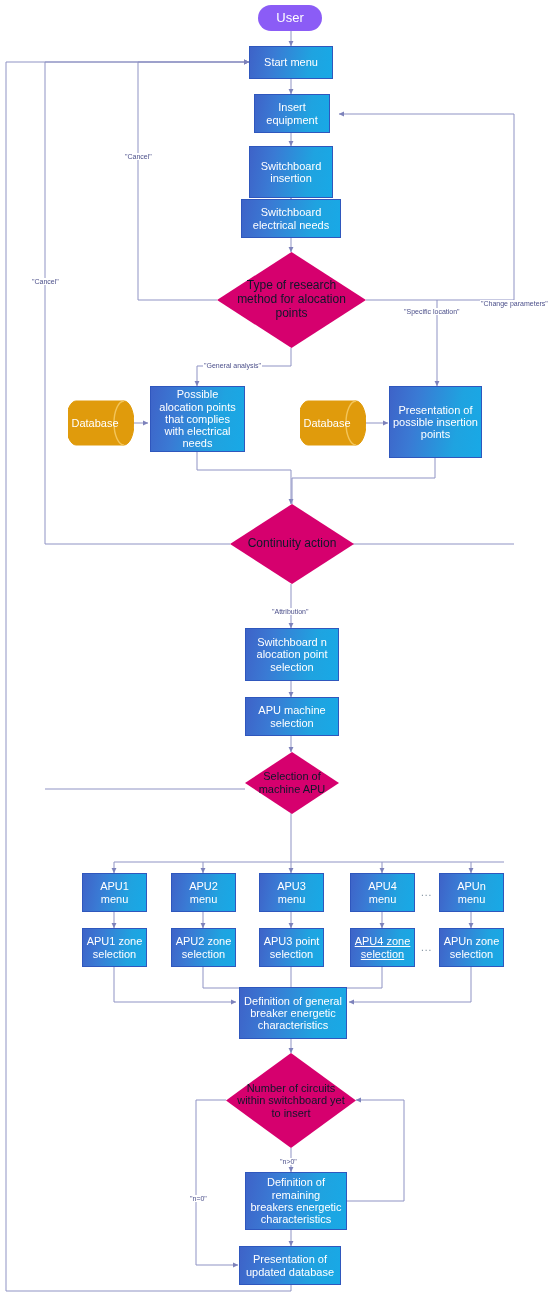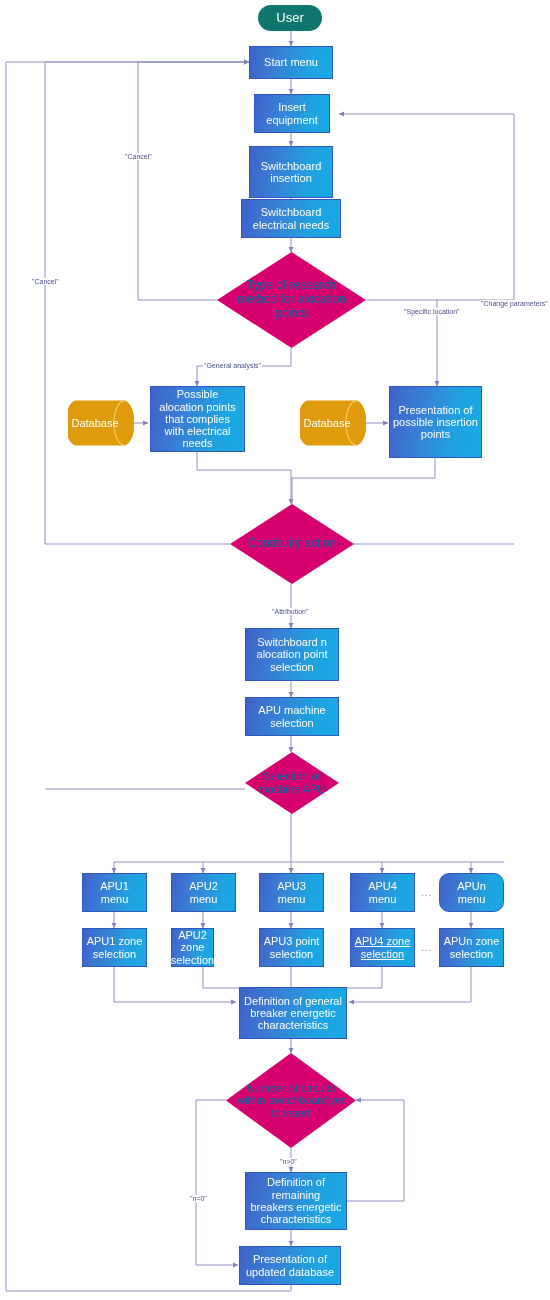--- a/index.html
+++ b/index.html
@@ -4,25 +4,25 @@
 <style>
   html,body{margin:0;padding:0;background:#ffffff;}
   body{font-family:"Liberation Sans","DejaVu Sans",sans-serif;}
   #stage{position:relative;width:550px;height:1300px;overflow:hidden;background:#fff;}
   #stage svg.edges{position:absolute;left:0;top:0;width:550px;height:1300px;}
   .node{position:absolute;box-sizing:border-box;display:flex;align-items:center;justify-content:center;text-align:center;color:#ffffff;line-height:1.12;}
   .proc{
     background:linear-gradient(100deg,#3e63c8 0%,#3a7ad4 28%,#1fa3e0 72%,#18a9e6 100%);
     border:1px solid #2f57bd;font-size:11px;padding:2px 3px;
   }
-  .pill{background:#0f766e;border-radius:14px;font-size:13px;}
+  .pill{background:#8b5cf6;border-radius:14px;font-size:13px;}
   .diamond-wrap{position:absolute;}
   .diamond-wrap .dlabel{position:absolute;left:0;top:0;width:100%;height:100%;
     display:flex;align-items:center;justify-content:center;text-align:center;
-    color:#0369a1;font-size:12px;line-height:1.15;pointer-events:none;padding:0 10px;box-sizing:border-box;}
+    color:#0f172a;font-size:12px;line-height:1.15;pointer-events:none;padding:0 10px;box-sizing:border-box;}
   .db{position:absolute;}
   .db .dbtxt{position:absolute;left:0;top:0;width:100%;height:100%;display:flex;
      align-items:center;justify-content:center;color:#fff;font-size:11px;padding-right:12px;box-sizing:border-box;}
   .elabel{position:absolute;color:#4b4f8a;font-size:7px;white-space:nowrap;
      background:#ffffff;padding:0 1px;}
   .ell{position:absolute;color:#7a8a99;font-size:10px;letter-spacing:1px;}
 </style>
 </head>
 <body>
 
@@ -149,29 +149,29 @@
   </div>
   <div class="node proc" style="left:171px;top:873px;width:65px;height:39px;">
     <span>APU2 menu</span>
   </div>
   <div class="node proc" style="left:259px;top:873px;width:65px;height:39px;">
     <span>APU3 menu</span>
   </div>
   <div class="node proc" style="left:350px;top:873px;width:65px;height:39px;">
     <span>APU4 menu</span>
   </div>
-  <div class="node proc" style="left:439px;top:873px;width:65px;height:39px;border-radius:10px;">
+  <div class="node proc" style="left:439px;top:873px;width:65px;height:39px;">
     <span>APUn menu</span>
   </div>
   <div class="ell" style="left:421px;top:887px;">...</div>
 
   <div class="node proc" style="left:82px;top:928px;width:65px;height:39px;">
     <span>APU1 zone selection</span>
   </div>
-  <div class="node proc" style="left:171px;top:928px;width:43px;height:39px;">
+  <div class="node proc" style="left:171px;top:928px;width:65px;height:39px;">
     <span>APU2 zone selection</span>
   </div>
   <div class="node proc" style="left:259px;top:928px;width:65px;height:39px;">
     <span>APU3 point selection</span>
   </div>
   <div class="node proc" style="left:350px;top:928px;width:65px;height:39px;text-decoration:underline;">
     <span>APU4 zone selection</span>
   </div>
   <div class="node proc" style="left:439px;top:928px;width:65px;height:39px;justify-content:center;">
     <span>APUn zone selection</span>

